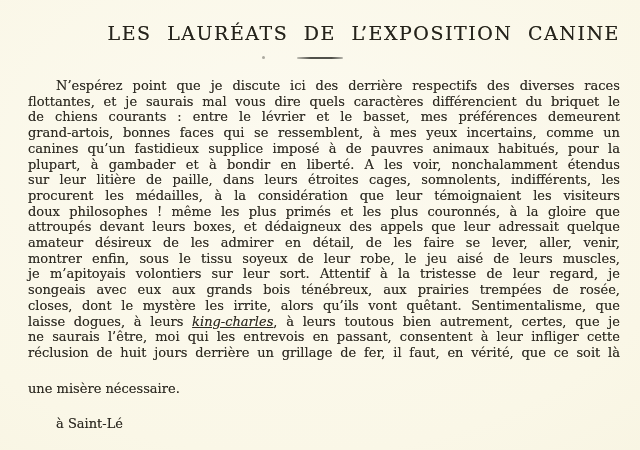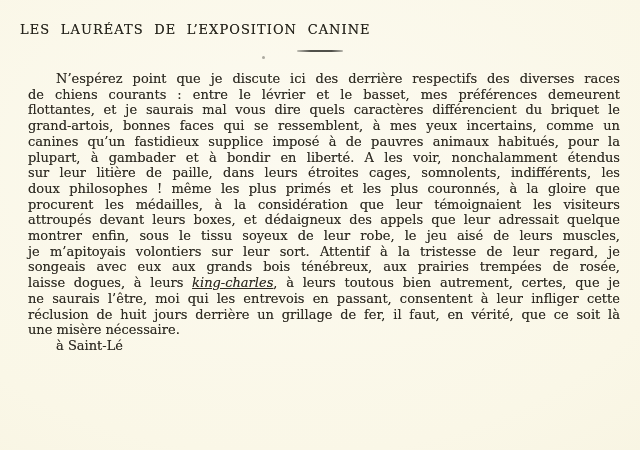--- a/index.html
+++ b/index.html
@@ -11,22 +11,22 @@
   html,body{margin:0;padding:0;}
   .page{
     position:relative;
     width:640px;height:450px;
     overflow:hidden;
     background:radial-gradient(120% 120% at 45% 35%, #fcfaf0 0%, var(--paper) 55%, #f5f1dc 100%);
     font-family:"DejaVu Serif", serif;
   }
   .title{
     margin:22px 20px 0;
-    text-align:left;
-    font-size:13px;
+    text-align:right;
+    font-size:19px;
     font-weight:normal;
     letter-spacing:0.08em;
     word-spacing:0.42em;
     color:var(--title-ink);
     text-shadow:0 0 0.5px rgba(37,35,27,.55);
   }
   .rule{
     width:46px;height:2px;
     margin:13px auto 0;
     background:linear-gradient(to right, rgba(80,80,74,.35), var(--rule) 30%, var(--rule) 75%, rgba(80,80,74,.4));
@@ -43,44 +43,46 @@
     font-size:13px;
     line-height:15.7px;
     color:var(--ink);
     text-shadow:0 0 0.5px rgba(45,42,34,.5);
   }
   .ln{
     text-align:justify;
     text-align-last:justify;
   }
   .ln.indent{padding-left:28px;}
-  .ln.last{text-align-last:left;}
+  .ln.last{text-align-last:left;margin-top:20px;}
   .it{font-style:italic;text-decoration:underline;}
 </style>
 </head>
 <body>
 
 <div class="page">
   <h1 class="title">LES LAURÉATS DE L’EXPOSITION CANINE</h1>
   <div class="rule"></div>
   <div class="speck"></div>
 
   <div class="body">
     <div class="ln indent">N’espérez point que je discute ici des derrière respectifs des diverses races</div>
+    <div class="ln">flottantes, et je saurais mal vous dire quels caractères différencient du briquet le</div>
     <div class="ln">de chiens courants : entre le lévrier et le basset, mes préférences demeurent</div>
-    <div class="ln">flottantes, et je saurais mal vous dire quels caractères différencient du briquet le</div>
     <div class="ln">grand-artois, bonnes faces qui se ressemblent, à mes yeux incertains, comme un</div>
     <div class="ln">canines qu’un fastidieux supplice imposé à de pauvres animaux habitués, pour la</div>
     <div class="ln">plupart, à gambader et à bondir en liberté. A les voir, nonchalamment étendus</div>
     <div class="ln">sur leur litière de paille, dans leurs étroites cages, somnolents, indifférents, les</div>
+    <div class="ln">procurent les médailles, à la considération que leur témoignaient les visiteurs</div>
     <div class="ln">doux philosophes ! même les plus primés et les plus couronnés, à la gloire que</div>
-    <div class="ln">procurent les médailles, à la considération que leur témoignaient les visiteurs</div>
     <div class="ln">attroupés devant leurs boxes, et dédaigneux des appels que leur adressait quelque</div>
+    <div class="ln">amateur désireux de les admirer en détail, de les faire se lever, aller, venir,</div>
     <div class="ln">montrer enfin, sous le tissu soyeux de leur robe, le jeu aisé de leurs muscles,</div>
     <div class="ln">je m’apitoyais volontiers sur leur sort. Attentif à la tristesse de leur regard, je</div>
     <div class="ln">songeais avec eux aux grands bois ténébreux, aux prairies trempées de rosée,</div>
+    <div class="ln">closes, dont le mystère les irrite, alors qu’ils vont quêtant. Sentimentalisme, que</div>
     <div class="ln"><span>laisse dogues, à leurs </span><span class="it">king-charles</span><span>, à leurs toutous bien autrement, certes, que je</span></div>
     <div class="ln">ne saurais l’être, moi qui les entrevois en passant, consentent à leur infliger cette</div>
     <div class="ln">réclusion de huit jours derrière un grillage de fer, il faut, en vérité, que ce soit là</div>
     <div class="ln last">une misère nécessaire.</div>
     <div class="ln last indent">à Saint-Lé</div>
   </div>
 </div>
 
 </body></html>

